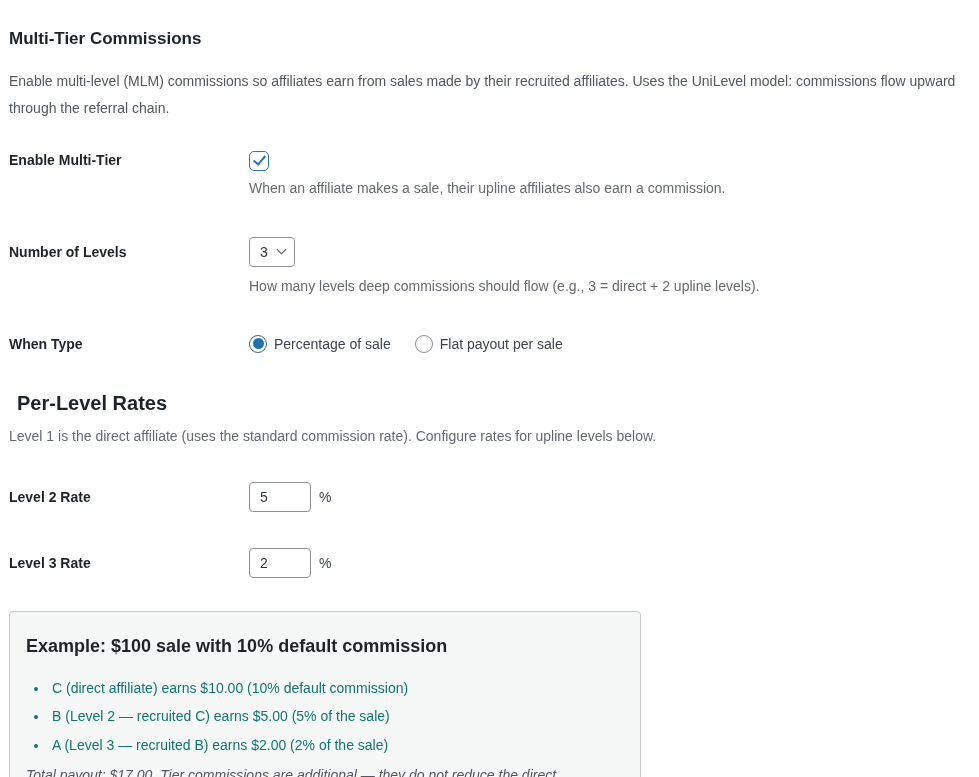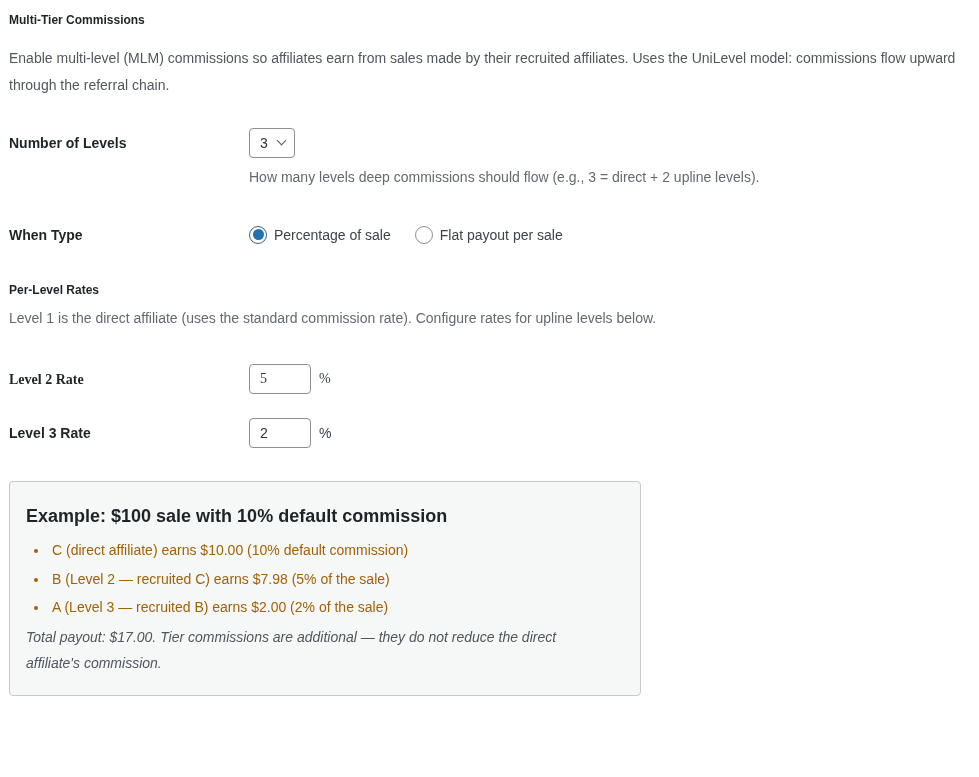--- a/index.html
+++ b/index.html
@@ -8,24 +8,24 @@
     width: 979px;
     min-height: 777px;
     background: #fff;
     font-family: "Liberation Sans", "DejaVu Sans", sans-serif;
     font-size: 14px;
     color: #3c434a;
     padding: 10px 12px 14px 9px;
   }
 
   .page-title {
-    font-size: 12px;
-    font-weight: 700;
-    color: #1d2327;
-    margin: 2px 0 0 0;
+    font-size: 17px;
+    font-weight: 700;
+    color: #1d2327;
+    margin: 18px 0 0 0;
     line-height: 1.35;
   }
 
   .page-intro {
     margin: 17px 0 0 0;
     color: #50575e;
     line-height: 1.95;
     max-width: 958px;
   }
 
@@ -141,24 +141,24 @@
     border-radius: 4px;
     font-family: inherit;
     font-size: 14px;
     color: #2c3338;
     background: #fff;
   }
   .unit-suffix { margin-left: 8px; color: #3c434a; }
 
   
   .section-heading {
-    font-size: 12px;
-    font-weight: 700;
-    color: #1d2327;
-    margin: 0;
+    font-size: 20px;
+    font-weight: 700;
+    color: #1d2327;
+    margin: 8px;
   }
   .section-desc {
     margin: 11px 0 0 0;
     color: #646970;
     line-height: 1.5;
   }
   .section-block { margin-bottom: 35px; }
 
   
   .example-box {
@@ -175,23 +175,23 @@
     color: #1d2327;
     margin: 8px 0 0 0;
     font-size: 18px;
   }
   .example-intro {
     margin: 13px 0 0 0;
     line-height: 1.5;
     color: #50575e;
   }
   .example-list {
-    margin: 13px 0 0 0;
+    margin: 21px 0 0 0;
     padding-left: 23px;
-    color: #a16207;
+    color: #0f766e;
   }
   .example-list li {
     margin-bottom: 8px;
     line-height: 1.45;
     padding-left: 3px;
   }
   .example-note {
     display: block;
     margin-top: 6px;
     font-style: italic;
@@ -202,20 +202,27 @@
 </style>
 </head>
 <body>
 
 <h1 class="page-title">Multi-Tier Commissions</h1>
 
 <p class="page-intro">Enable multi-level (MLM) commissions so affiliates earn from sales made by their recruited affiliates. Uses the UniLevel model: commissions flow upward through the referral chain.</p>
 
 <div class="form-rows">
 
+  <div class="form-row">
+    <div class="row-label">Enable Multi-Tier</div>
+    <div>
+      <input type="checkbox" class="wp-checkbox" checked="" style="">
+      <p class="field-desc">When an affiliate makes a sale, their upline affiliates also earn a commission.</p>
+    </div>
+  </div>
 
   <div class="form-row">
     <div class="row-label pt">Number of Levels</div>
     <div>
       <span class="select-wrap">
         <select class="wp-select">
           <option>3</option>
         </select>
         <span class="chevron"></span>
       </span>
@@ -235,21 +242,21 @@
         <span>Flat payout per sale</span>
       </label>
     </div>
   </div>
 
   <div class="section-block">
     <h3 class="section-heading">Per-Level Rates</h3>
     <p class="section-desc">Level 1 is the direct affiliate (uses the standard commission rate). Configure rates for upline levels below.</p>
   </div>
 
-  <div class="form-row" style="margin-bottom:24px;font-family:Liberation Serif, serif;">
+  <div class="form-row" style="margin-bottom:36px;">
     <div class="row-label pt">Level 2 Rate</div>
     <div class="rate-field">
       <input type="text" class="small-input" value="5" style="">
       <span class="unit-suffix">%</span>
     </div>
   </div>
 
   <div class="form-row" style="margin-bottom:0;">
     <div class="row-label pt">Level 3 Rate</div>
     <div class="rate-field">
@@ -257,17 +264,17 @@
       <span class="unit-suffix">%</span>
     </div>
   </div>
 
 </div>
 
 <div class="example-box">
   <p class="example-title">Example: $100 sale with 10% default commission</p>
   <ul class="example-list">
     <li>C (direct affiliate) earns $10.00 (10% default commission)</li>
-    <li>B (Level 2 — recruited C) earns $7.98 (5% of the sale)</li>
+    <li>B (Level 2 — recruited C) earns $5.00 (5% of the sale)</li>
     <li>A (Level 3 — recruited B) earns $2.00 (2% of the sale)</li>
   </ul>
   <em class="example-note">Total payout: $17.00. Tier commissions are additional — they do not reduce the direct affiliate's commission.</em>
 </div>
 
 </body></html>

